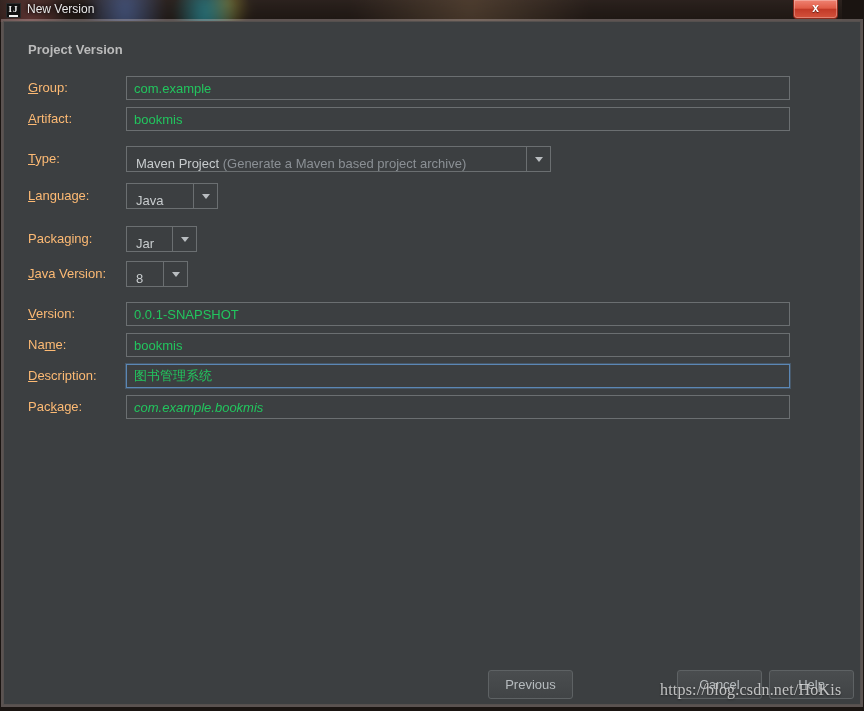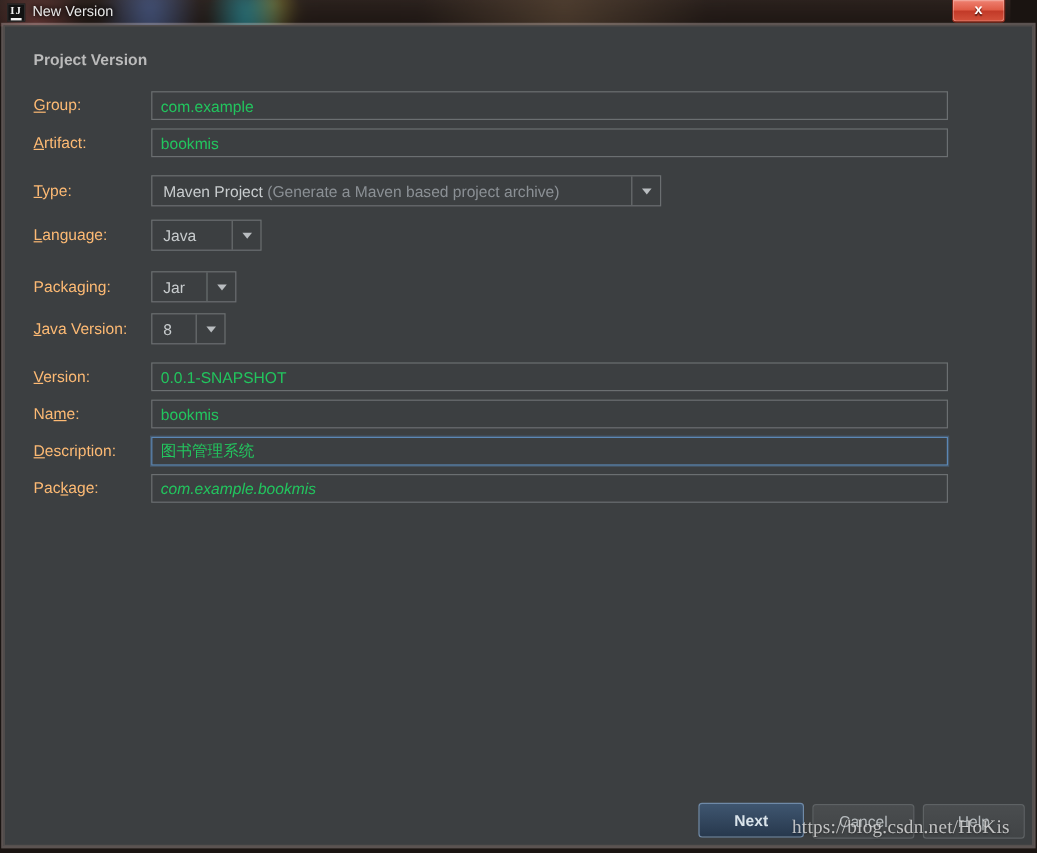--- a/index.html
+++ b/index.html
@@ -138,21 +138,21 @@
   }
 
   
   .combo {
     position: absolute;
     height: 26px;
     box-sizing: border-box;
     background: #3c3f41;
     border: 1px solid #6b6f71;
     display: flex;
-    align-items: center;
+    align-items: flex-end;
     cursor: pointer;
   }
   .combo .ctext {
     flex: 1 1 auto;
     padding-left: 9px;
     font-size: 13px;
     color: #c8ccce;
     white-space: nowrap;
     overflow: hidden;
   }
@@ -283,19 +283,19 @@
   <div class="row" style="top:342px">
     <span class="lbl"><u>D</u>escription:</span>
     <input class="field focused" style="top: 0px;" value="图书管理系统">
   </div>
 
   <div class="row" style="top:373px">
     <span class="lbl">Pac<u>k</u>age:</span>
     <input class="field" style="top: 0px; font-style: italic;" value="com.example.bookmis">
   </div>
 
-  <div class="btn default" style="left:578px; top:647px; width:88px;">Next</div>
+  <div class="btn" style="left:484px; top:648px; width:85px;">Previous</div>
   <div class="btn" style="left:673px; top:648px; width:85px;">Cancel</div>
   <div class="btn" style="left:765px; top:648px; width:85px;">Help</div>
 
 </div>
 
 <div class="watermark">https://blog.csdn.net/HoKis</div>
 
 </body></html>

